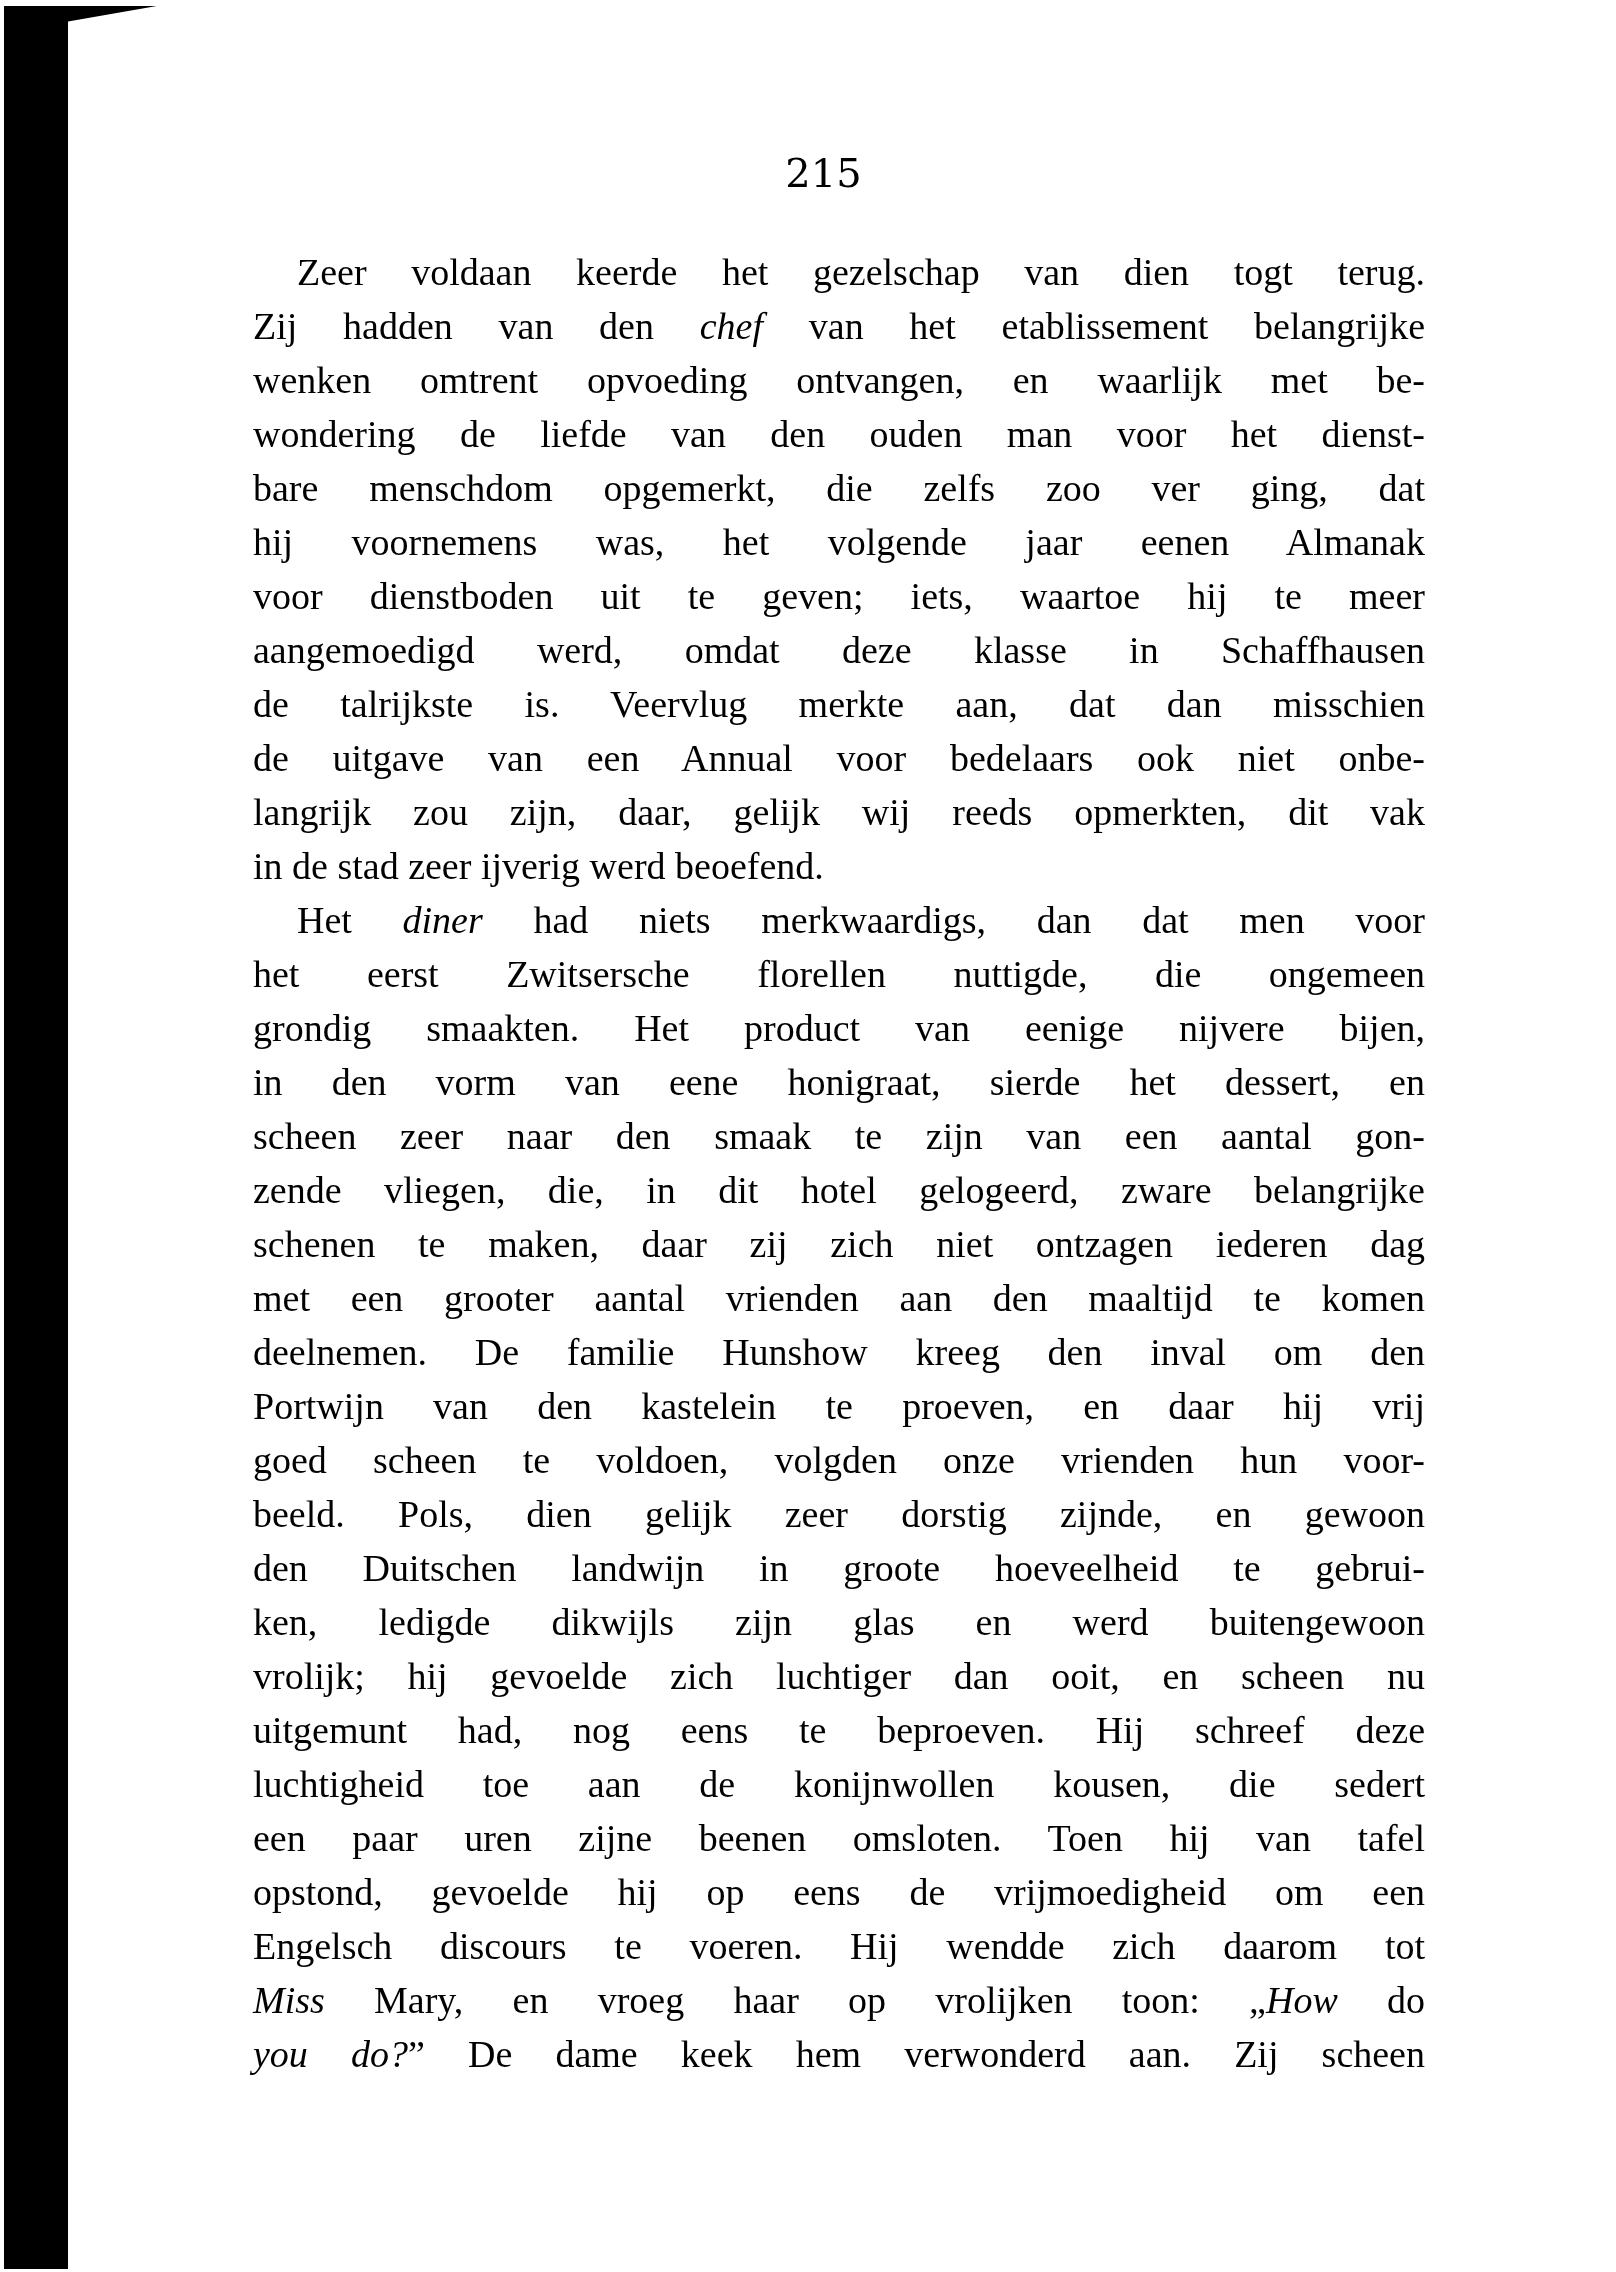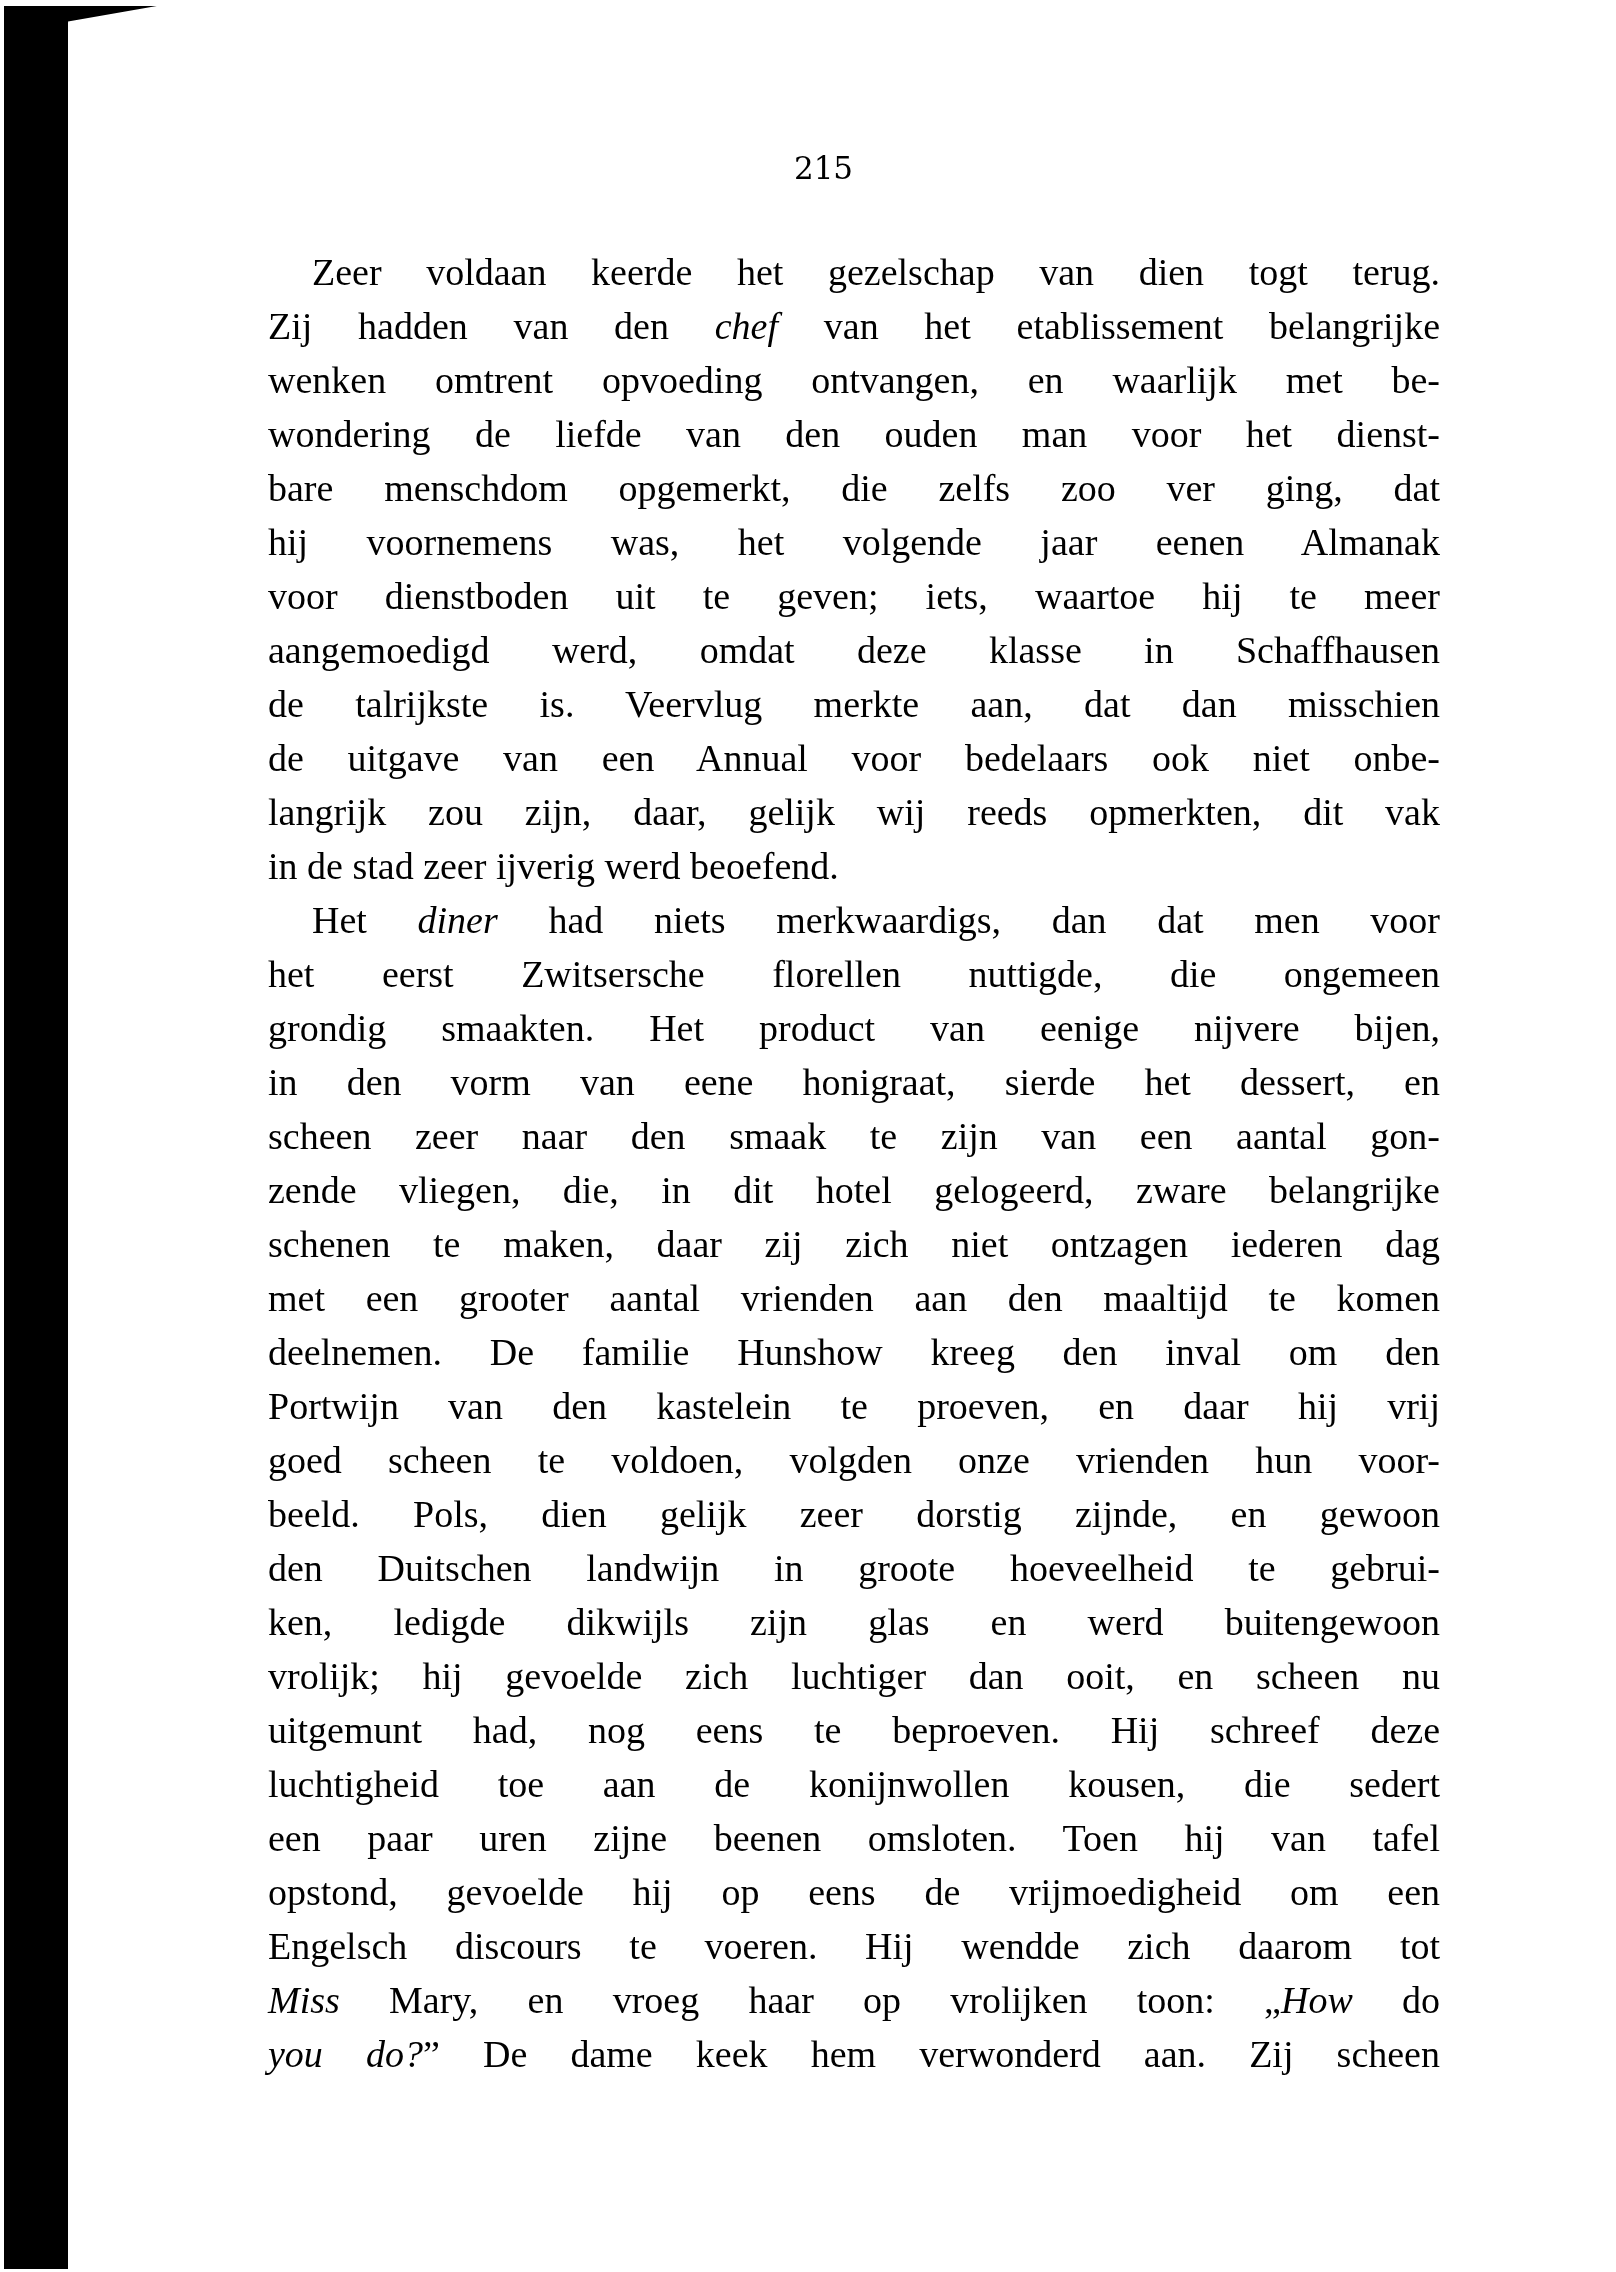--- a/index.html
+++ b/index.html
@@ -1,22 +1,22 @@
 <!DOCTYPE html>
 <html style="font-size:12.3px"><head>
 <meta charset="utf-8">
 <style>
   html, body { margin: 0; padding: 0; background: #ffffff; }
   body { width: 1616px; height: 2273px; position: relative; overflow: hidden; }
   .edge-bar { position: absolute; left: 3.8px; top: 6.1px; width: 64px; height: 2263px; background: #000; }
   .edge-wedge { position: absolute; left: 3.8px; top: 6.1px; width: 153px; height: 17px; background: #000;
                 clip-path: polygon(0 0, 100% 0, 42% 90%, 42% 100%, 0 100%); }
   .page-number { position: absolute; top: 150px; left: 0; width: 1616px; padding-left: 31px; box-sizing: border-box;
-                 text-align: center; font-family: "DejaVu Serif", serif; font-size: 31px; color: #000; }
-  .text-block { position: absolute; left: 268px; top: 245px; width: 1172px;
+                 text-align: center; font-family: "DejaVu Serif", serif; font-size: 40px; color: #000; }
+  .text-block { position: absolute; left: 253px; top: 245px; width: 1172px;
                 font-family: "Liberation Serif", serif; font-size: 38px; line-height: 54px; color: #000; }
   .line { display: block; text-align: justify; text-align-last: justify; white-space: nowrap; height: 54px; overflow: visible; }
   .line.last { text-align-last: left; }
   .line.indent { padding-left: 44px; }
   .line span { white-space: pre; }
   em { font-style: italic; }
 </style>
 </head>
 <body>
 

